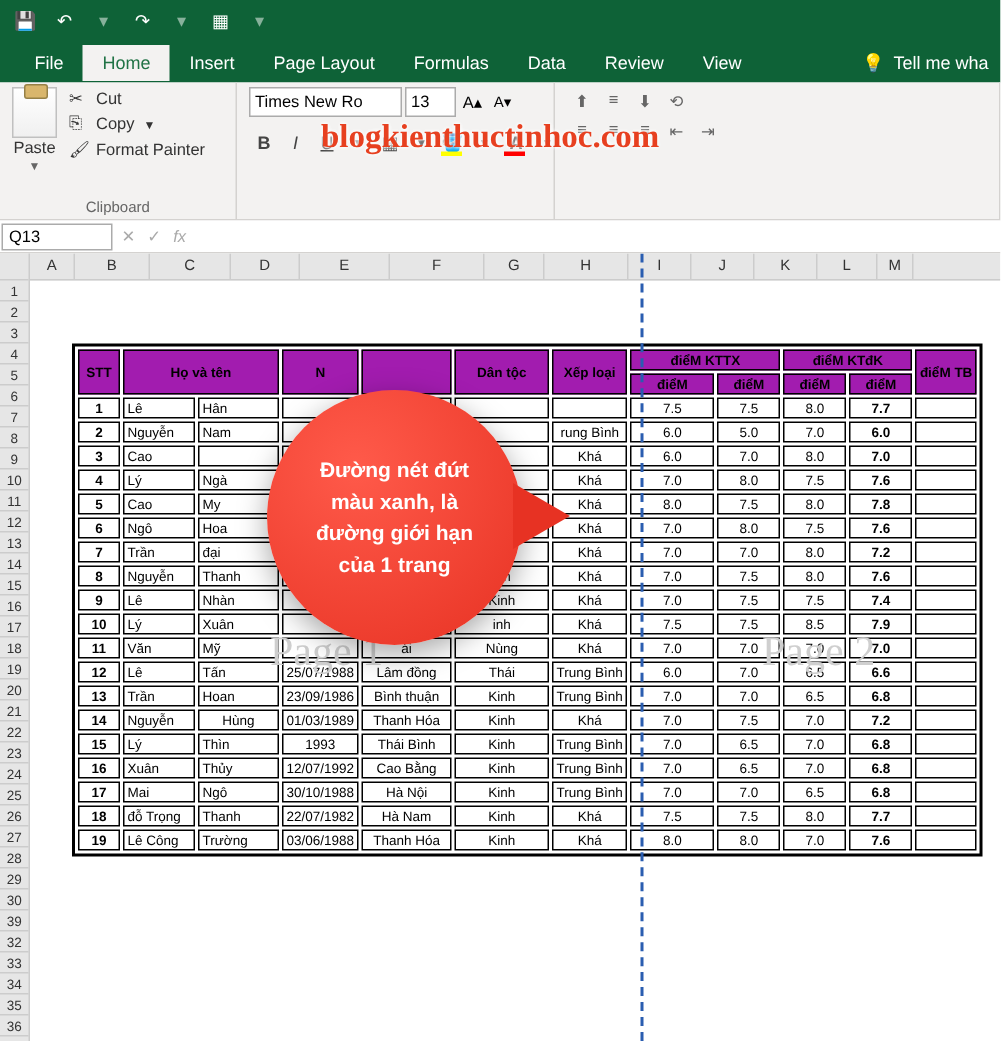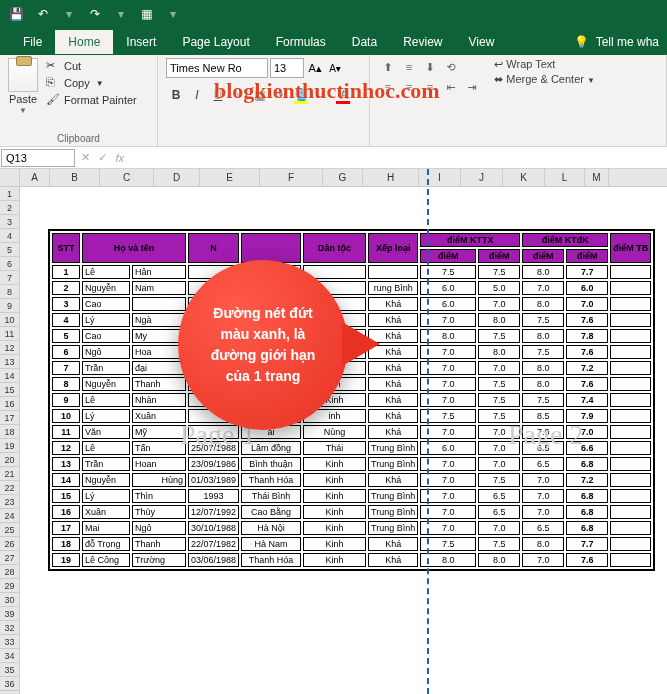--- a/index.html
+++ b/index.html
@@ -146,24 +146,20 @@
           <span>⟲</span>
         </div>
         <div class="align-row">
           <span>≡</span>
           <span>≡</span>
           <span>≡</span>
           <span>⇤</span>
           <span>⇥</span>
         </div>
       </div>
-      <div class="wrap-merge">
-        <div><span>↩</span> <span>Wrap Text</span></div>
-        <div><span>⬌</span> <span>Merge &amp; Center</span> <span style="font-size:8px">▼</span></div>
-      </div>
     </div>
   </div>
 </div>
 
 <div class="formula-bar">
   <input class="name-box" value="Q13" style="">
   <div class="fb-btns">
     <span>✕</span>
     <span>✓</span>
     <span style="font-style:italic">fx</span>
@@ -430,21 +426,21 @@
   <td style="text-align:center;width:40px">Trung Bình</td>
   <td style="width:56px">7.0</td>
   <td style="width:42px">7.0</td>
   <td style="width:42px">6.5</td>
   <td style="width:42px"><b>6.8</b></td>
   <td style="width:40px"></td>
   </tr>
             <tr>
   <td><b>14</b></td>
   <td style="text-align:left;width:48px">Nguyễn</td>
-  <td style="text-align:right;width:54px">Hùng</td>
+  <td style="text-align:center;width:54px">Hùng</td>
   <td style="text-align:center;width:46px">01/03/1989</td>
   <td style="text-align:center;width:60px">Thanh Hóa</td>
   <td style="text-align:center;width:63px">Kinh</td>
   <td style="text-align:center;width:40px">Khá</td>
   <td style="width:56px">7.0</td>
   <td style="width:42px">7.5</td>
   <td style="width:42px">7.0</td>
   <td style="width:42px"><b>7.2</b></td>
   <td style="width:40px"></td>
   </tr>

